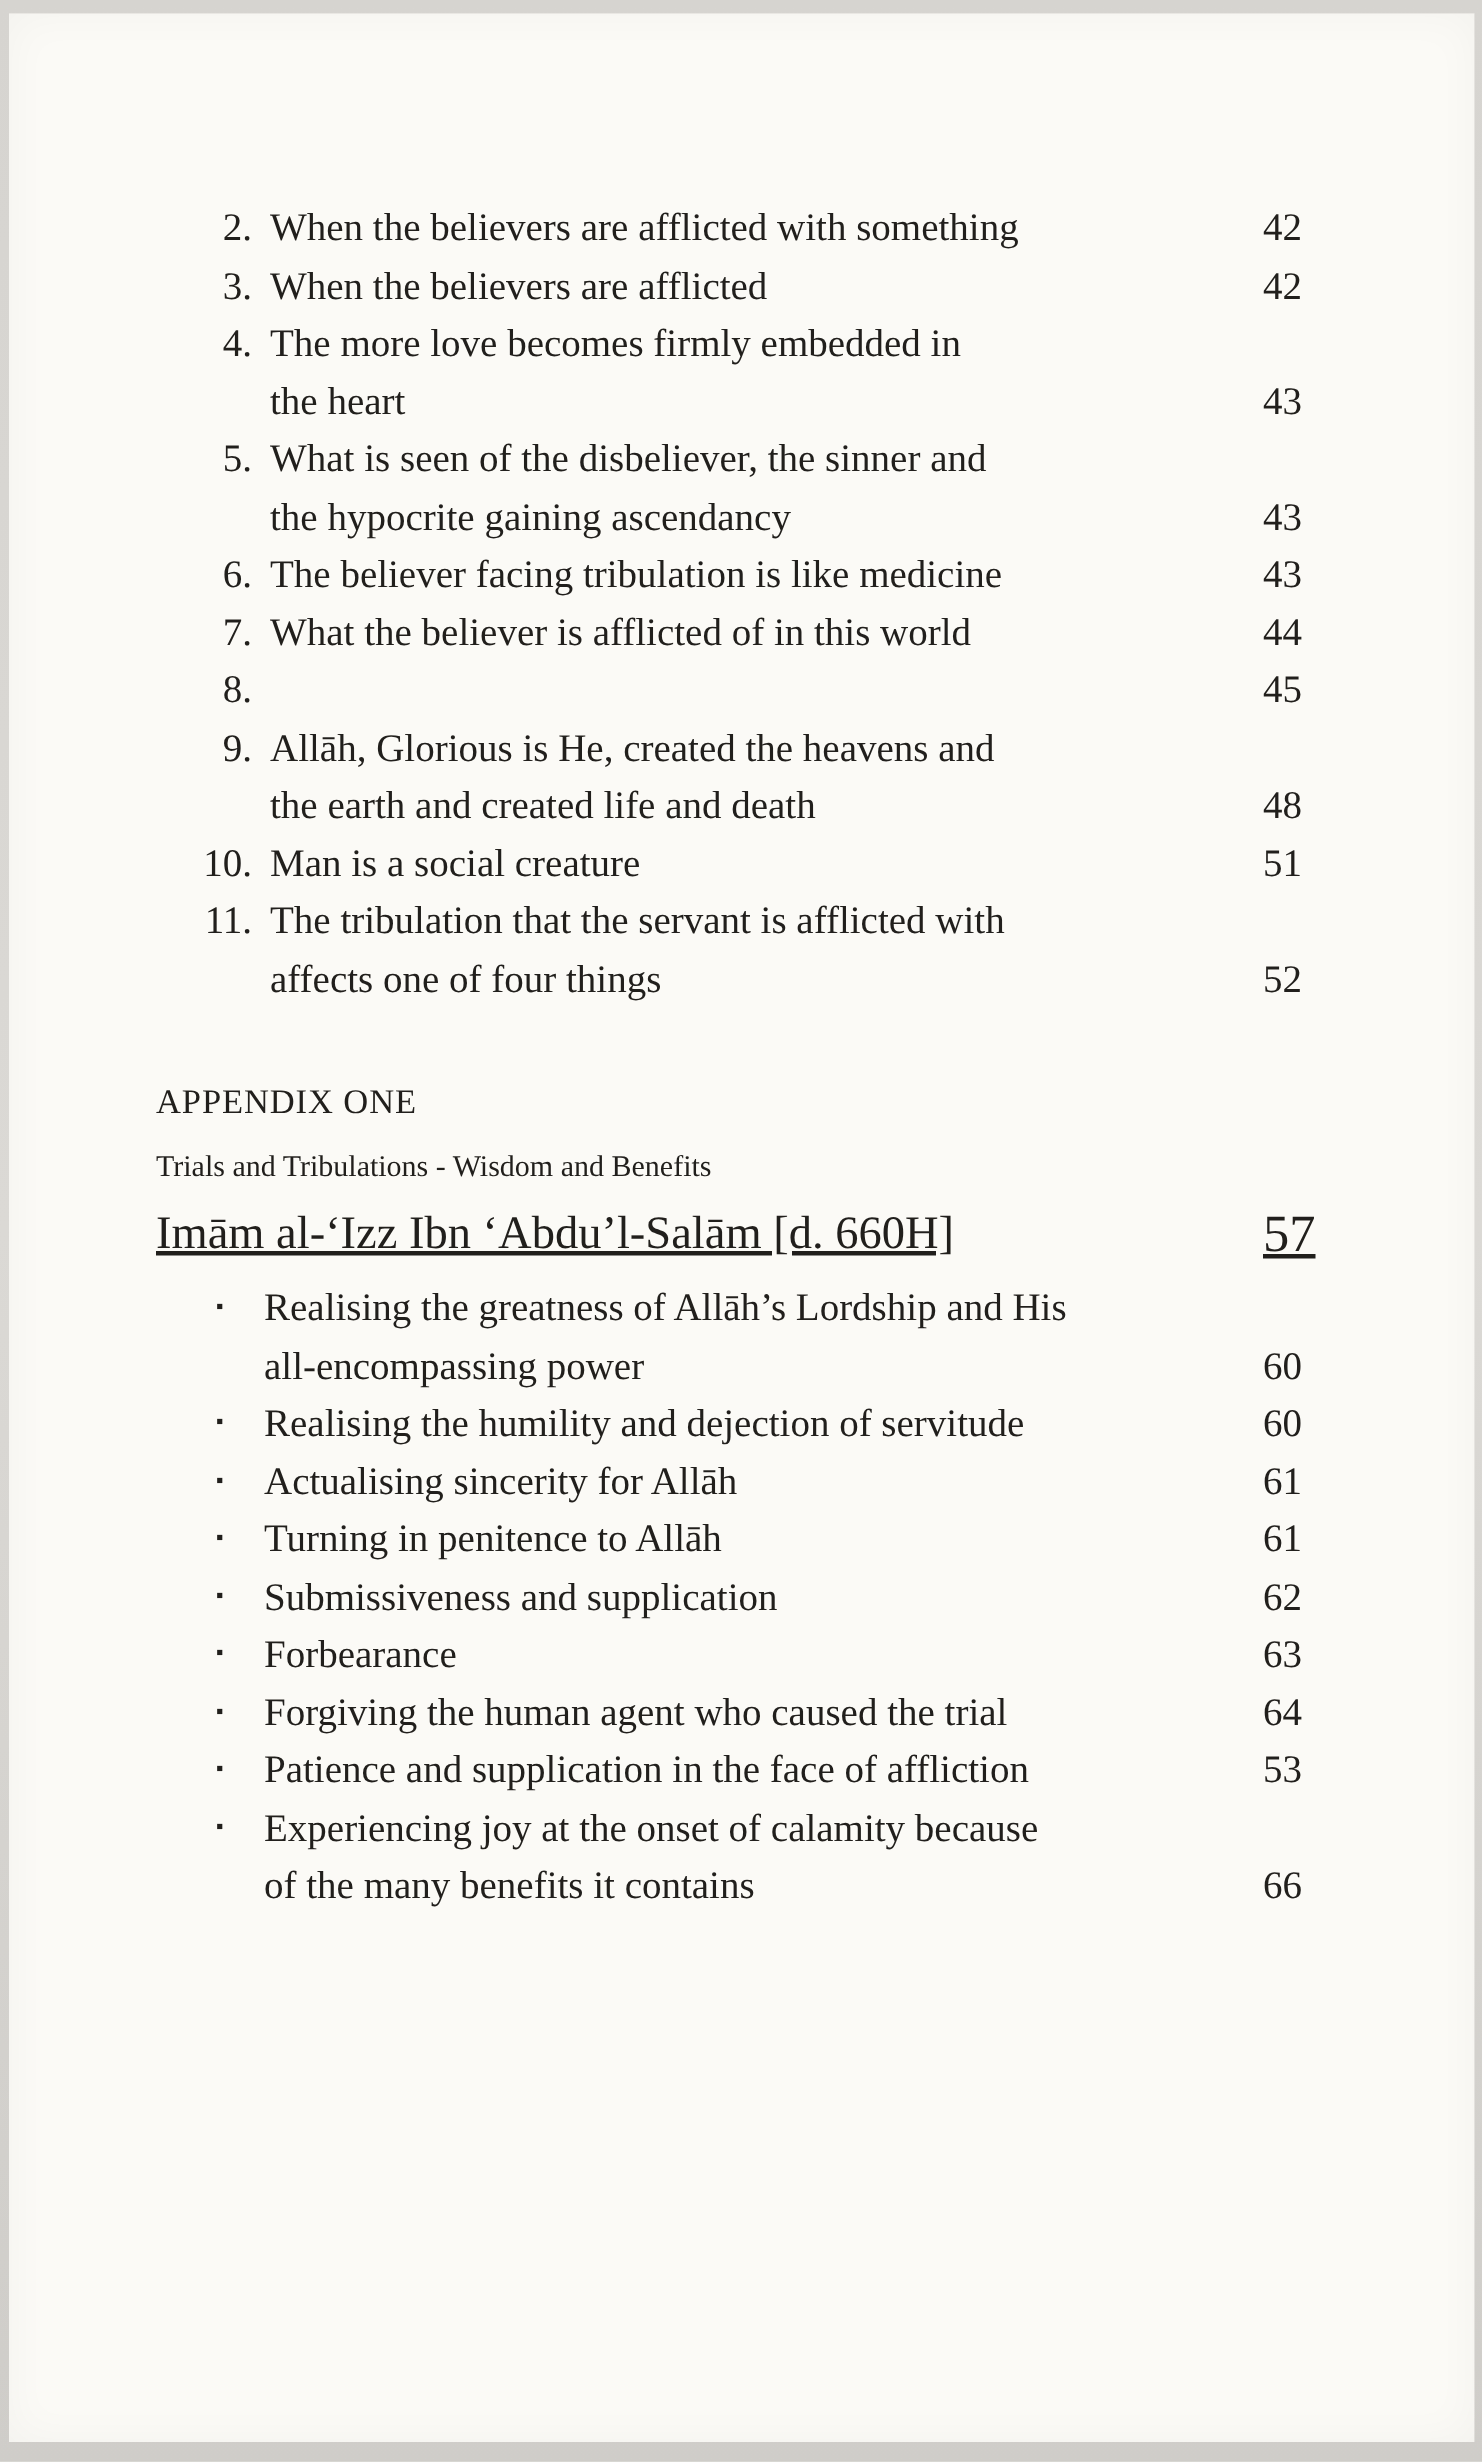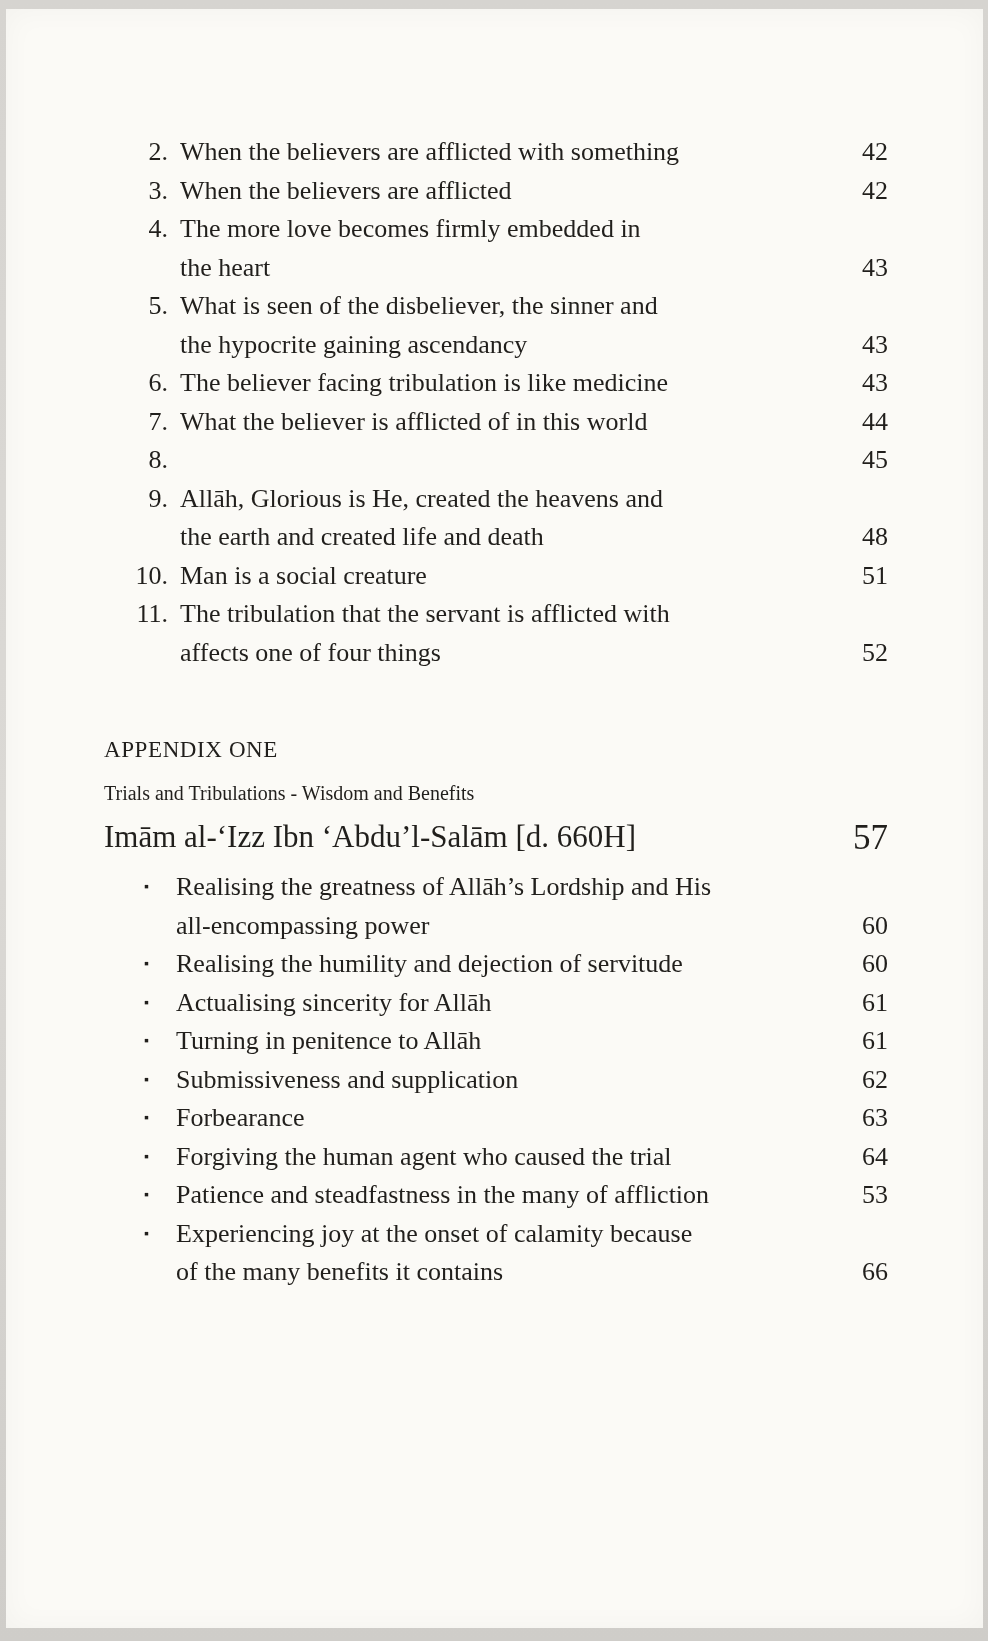--- a/index.html
+++ b/index.html
@@ -26,25 +26,25 @@
     padding: 133px 100px 0 104px;
     font-family: "Liberation Serif", "DejaVu Serif", serif;
     font-size: 26px;
     line-height: 38.5px;
     color: #211f1c;
   }
   .numbered-list { margin-left: 28px; }
   .toc-row { display: flex; align-items: flex-start; }
   .num { flex: none; width: 36px; text-align: right; }
   .txt { white-space: pre-line; padding-left: 12px; max-width: 640px; }
-  .pg  { margin-left: auto; align-self: flex-end; flex: none; min-width: 46px; text-align: right; }
-  .appendix { margin-top: 62px; }
+  .pg  { margin-left: auto; align-self: flex-end; flex: none; min-width: 46px; text-align: left; }
+  .appendix { margin-top: 47px; }
   .app-label { font-size: 23px; line-height: 32px; letter-spacing: 0.6px; }
   .app-title-line1 { font-size: 20px; line-height: 43px; margin-top: 6px; }
-  .app-title-row { display: flex; align-items: flex-end; font-size: 31px; line-height: 43px; }
+  .app-title-row { display: flex; align-items: flex-end; font-size: 31px; line-height: 43px; text-decoration: underline; }
   .app-title-row .pg { font-size: 35px; line-height: 40px; }
   .bullet-list { margin-top: 10px; margin-left: 40px; }
   .bullet-row { display: flex; align-items: flex-start; }
   .bullet { flex: none; width: 32px; font-size: 14px; line-height: 38.5px; color: #211f1c; }
   .btxt { white-space: pre-line; max-width: 640px; }
 </style>
 </head>
 <body>
 
 <div class="scan">
@@ -147,21 +147,21 @@
           <span class="btxt">Forbearance</span>
           <span class="pg">63</span>
         </div>
         <div class="bullet-row">
           <span class="bullet">▪</span>
           <span class="btxt">Forgiving the human agent who caused the trial</span>
           <span class="pg">64</span>
         </div>
         <div class="bullet-row">
           <span class="bullet">▪</span>
-          <span class="btxt">Patience and steadfastness in the many of affliction</span>
+          <span class="btxt">Patience and supplication in the face of affliction</span>
           <span class="pg">53</span>
         </div>
         <div class="bullet-row">
           <span class="bullet">▪</span>
           <span class="btxt">Experiencing joy at the onset of calamity because
 of the many benefits it contains</span>
           <span class="pg">66</span>
         </div>
       </div>
     </div>

